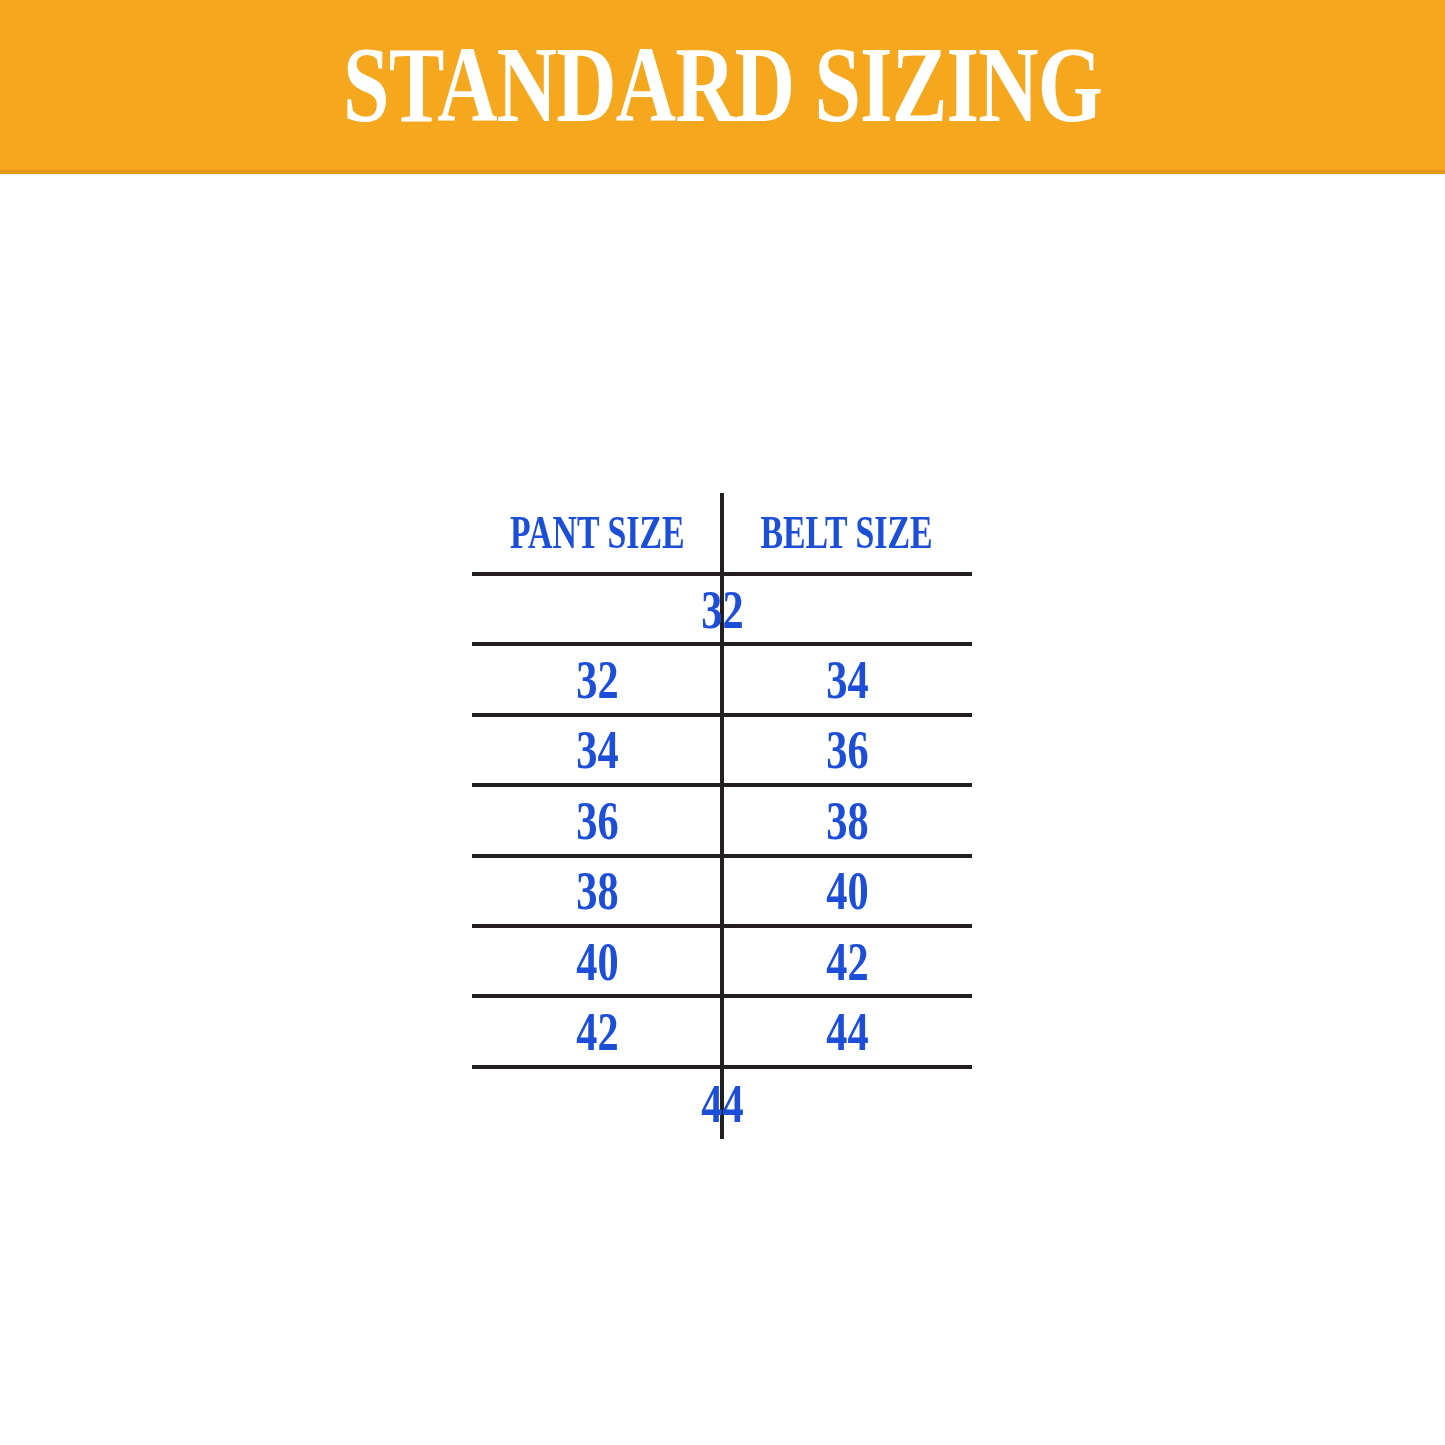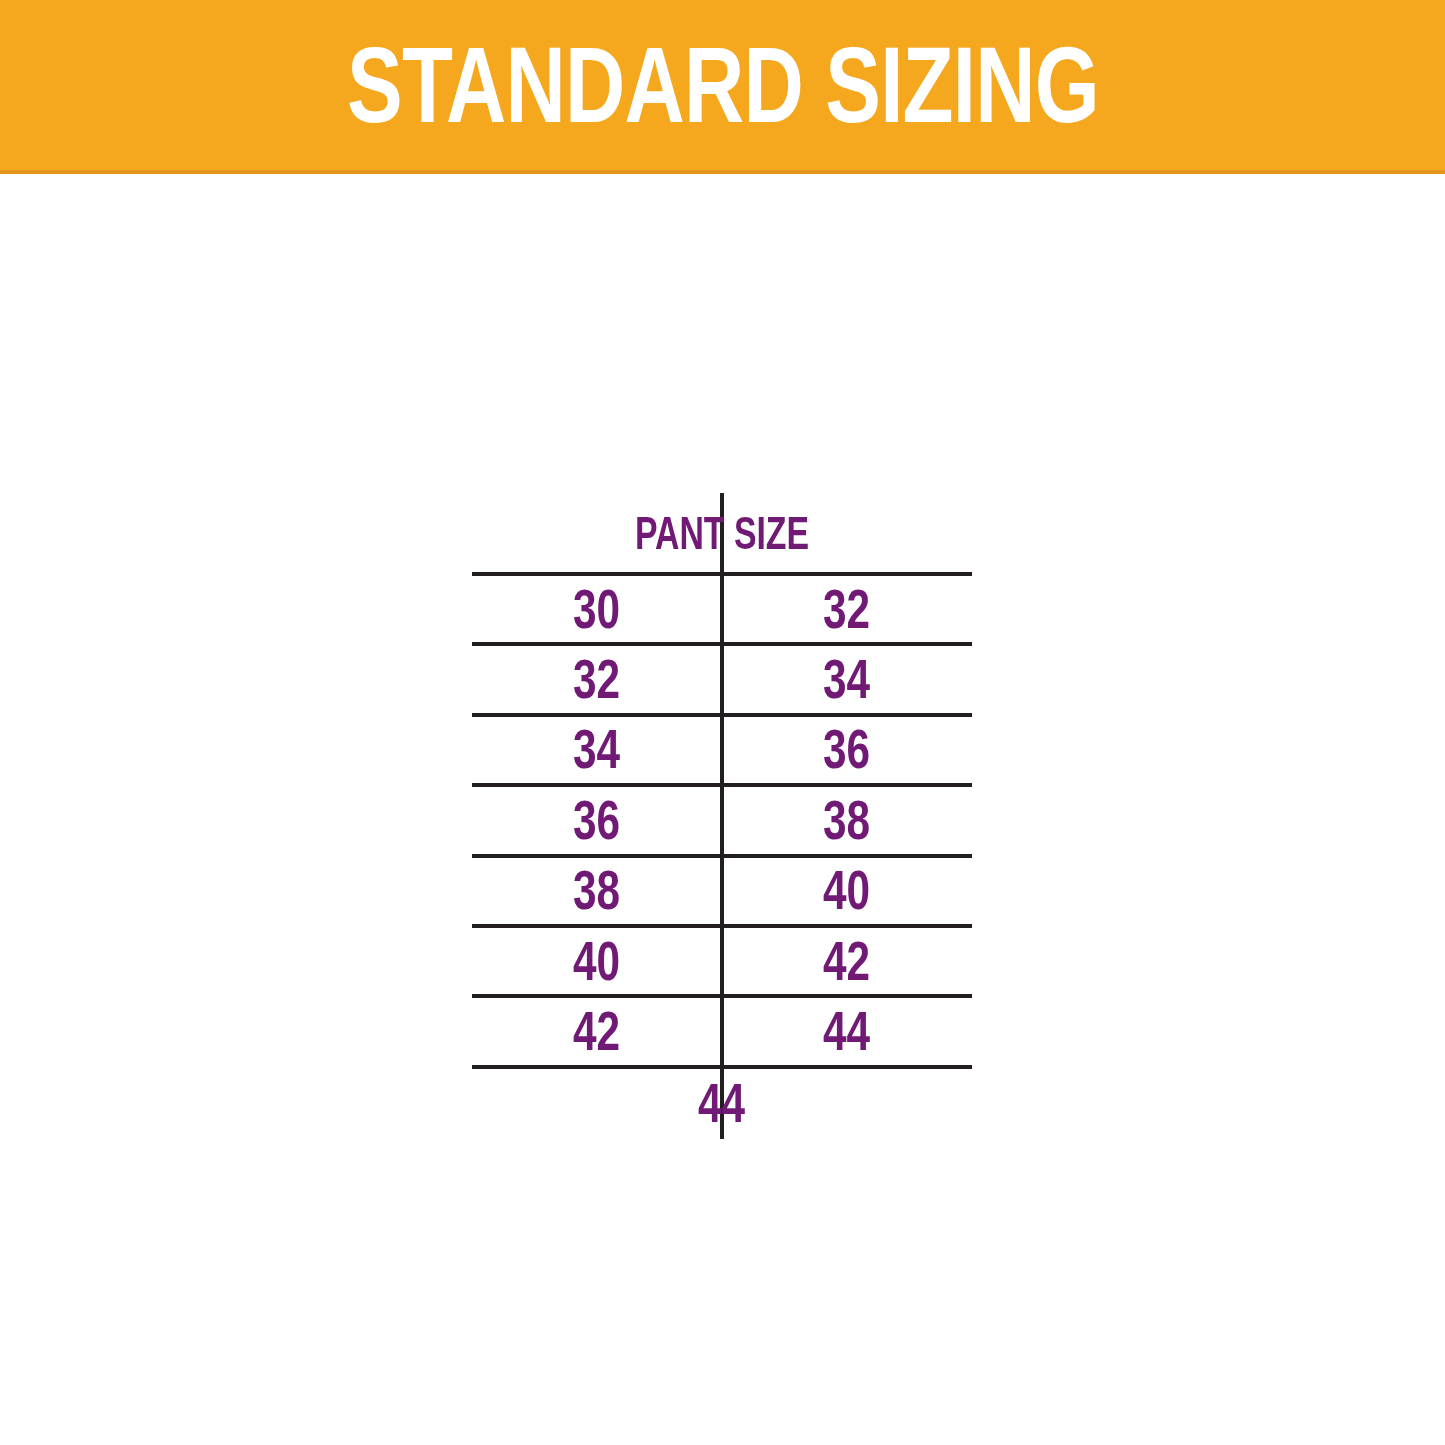--- a/index.html
+++ b/index.html
@@ -6,21 +6,21 @@
     margin: 0;
     padding: 0;
     background: #ffffff;
   }
   .page {
     position: relative;
     width: 1445px;
     height: 1445px;
     background: #ffffff;
     overflow: hidden;
-    font-family: Liberation Sans, sans-serif;
+    font-family: Liberation Serif, serif;
   }
 
   
   .banner {
     position: absolute;
     top: 0;
     left: 0;
     width: 1445px;
     height: 170px;
     background: #F5A71E;
@@ -42,21 +42,21 @@
 
   
   .size-table {
     position: absolute;
     left: 472px;
     top: 493px;
     width: 500px;
     height: 646px;
     display: grid;
     grid-template-rows: 83px repeat(8, 1fr);
-    color: #701a75;
+    color: #1d4ed8;
   }
   .tr {
     display: flex;
     box-sizing: border-box;
   }
   .tr.ruled {
     border-bottom: 4px solid #231F20;
   }
   .cell {
     flex: 1 1 50%;
@@ -100,26 +100,26 @@
     <div class="banner-title">STANDARD SIZING</div>
   </div>
 
   <div class="size-table">
     <div class="v-divider"></div>
 
     <div class="tr ruled">
       <div class="cell">
         <span class="head-text">PANT SIZE</span>
       </div>
+      <div class="cell">
+        <span class="head-text">BELT SIZE</span>
+      </div>
     </div>
 
     <div class="tr ruled">
-      <div class="cell">
-        <span class="num-text">30</span>
-      </div>
       <div class="cell">
         <span class="num-text">32</span>
       </div>
     </div>
 
     <div class="tr ruled">
       <div class="cell">
         <span class="num-text">32</span>
       </div>
       <div class="cell">

